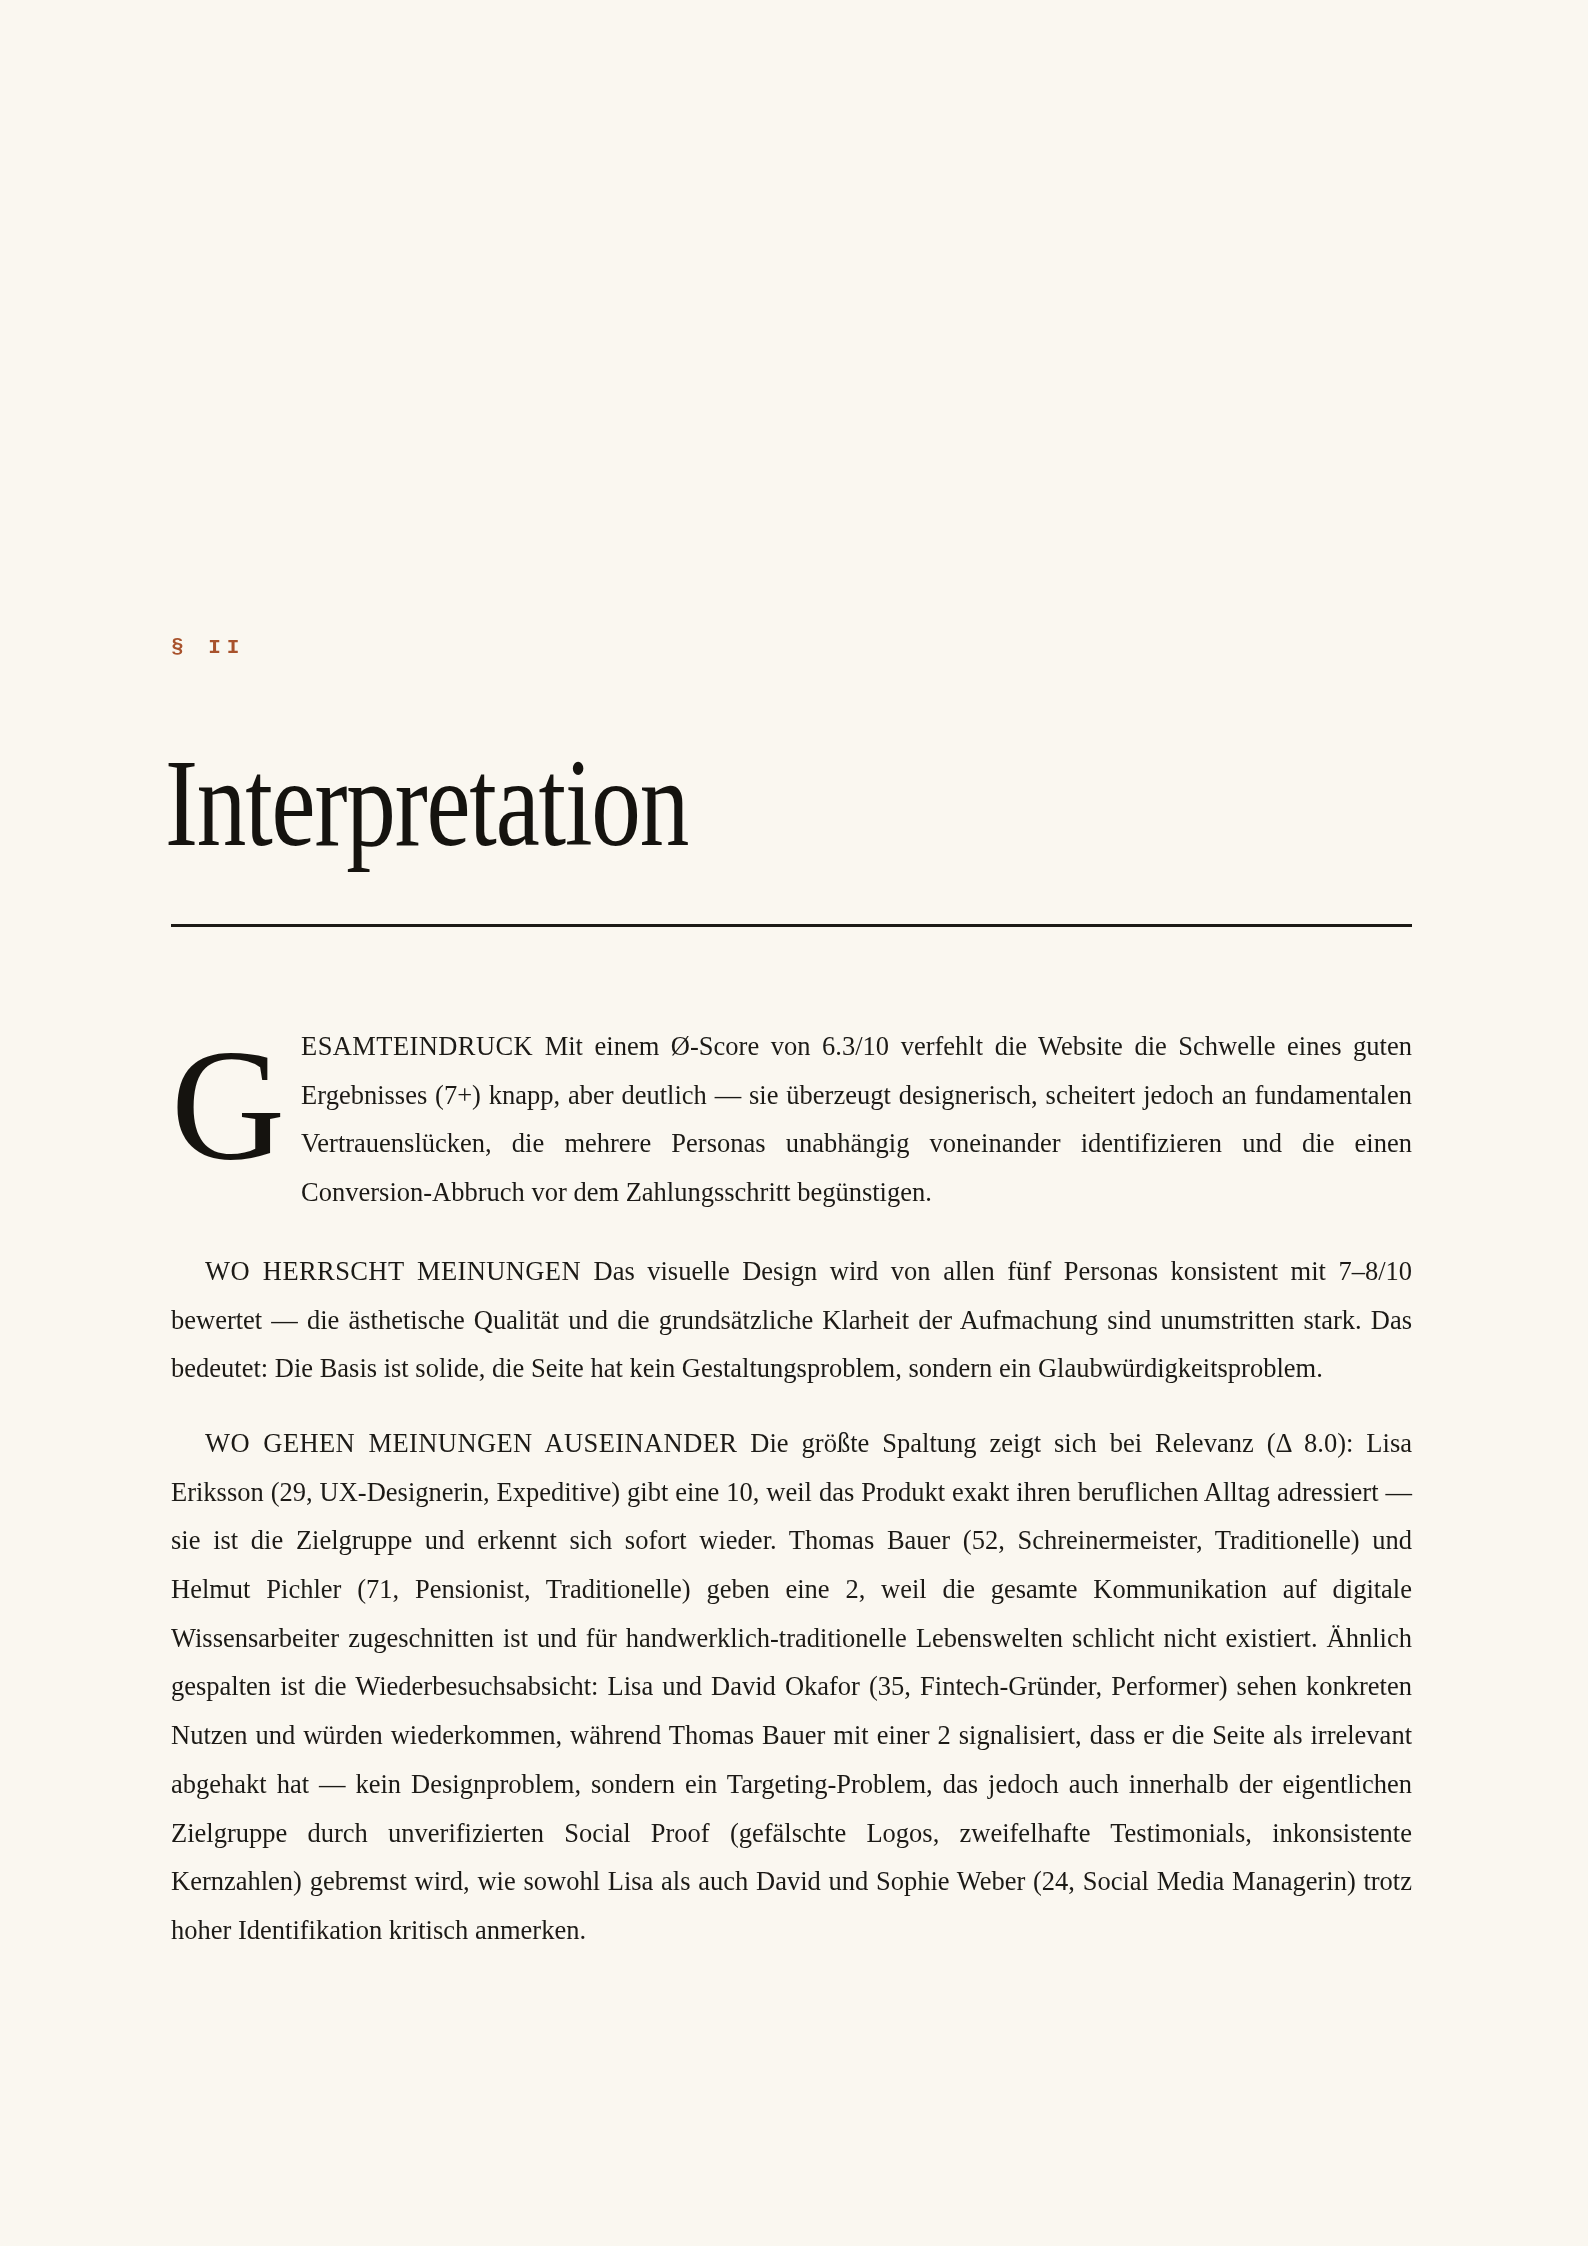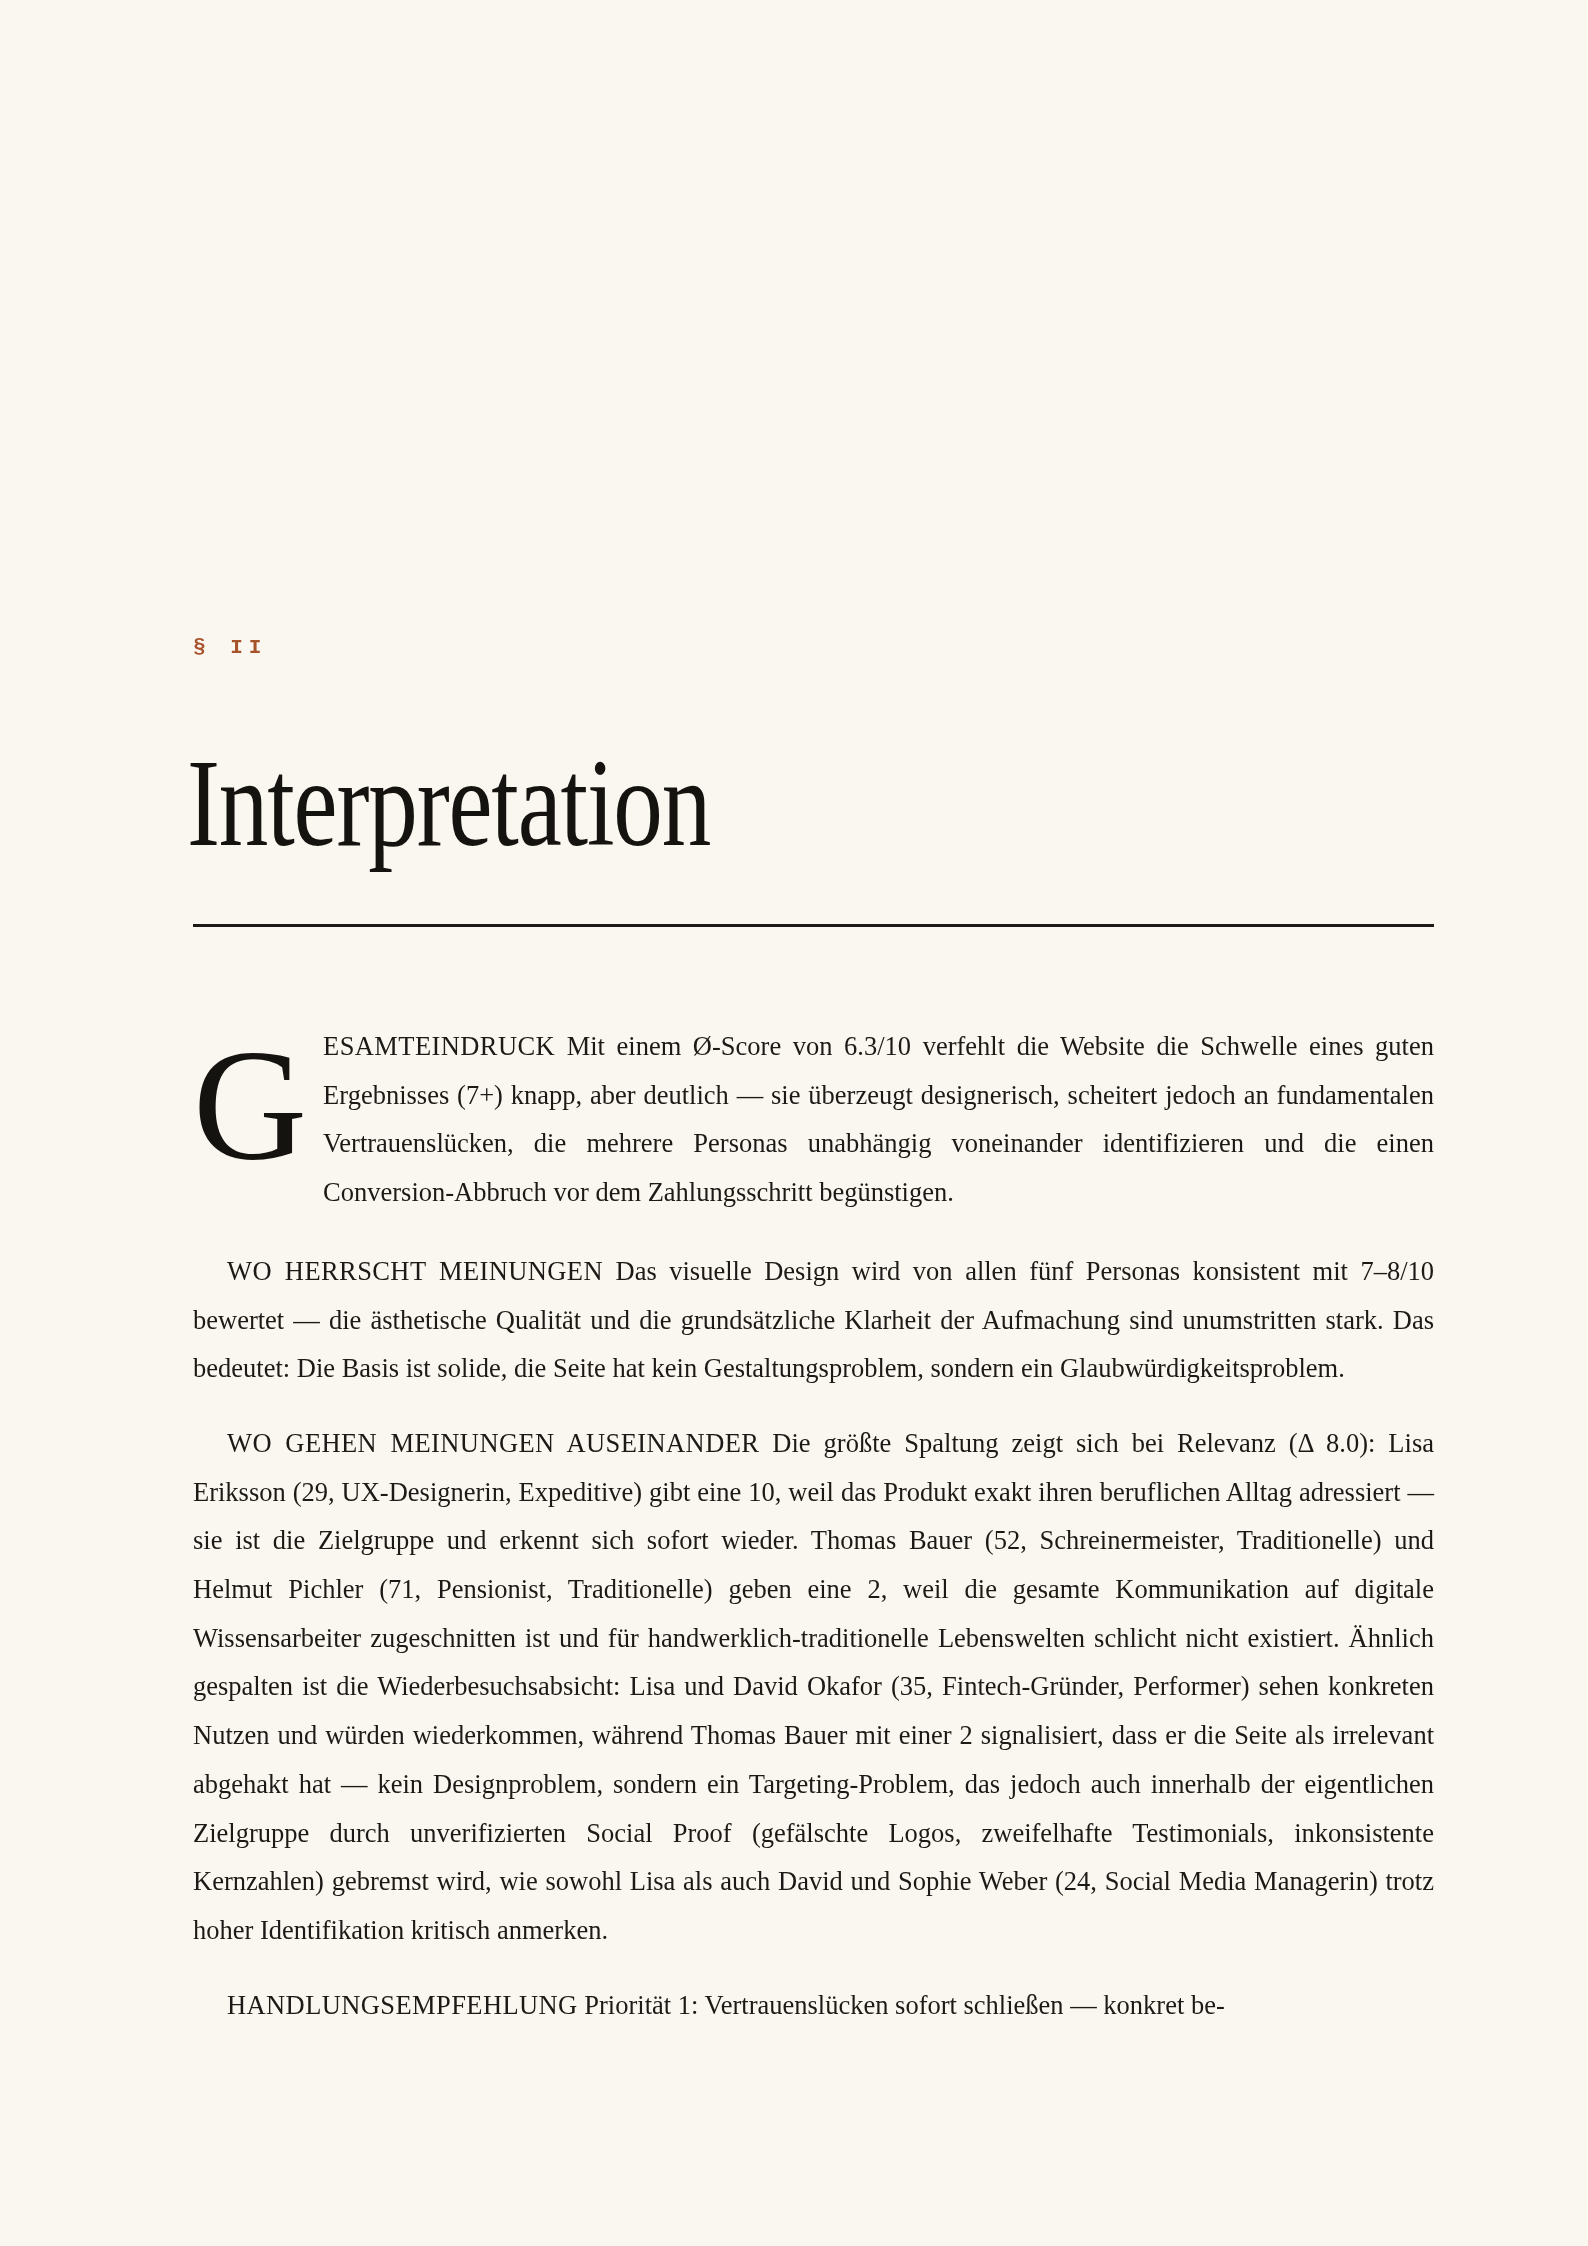--- a/index.html
+++ b/index.html
@@ -11,21 +11,21 @@
     height: 2246px;
     background: #faf7f0;
     font-family: "Liberation Serif", "DejaVu Serif", serif;
     color: #1c1a16;
     overflow: hidden;
     position: relative;
   }
 
   .page {
     position: absolute;
-    left: 193px;
+    left: 171px;
     top: 0;
     width: 1241px;
     height: 1972px;
   }
 
   
   .eyebrow {
     position: absolute;
     top: 637px;
     left: 0;
@@ -128,18 +128,15 @@
     </p>
 
     <p class="para indent">
       <span class="leadin">WO HERRSCHT MEINUNGEN</span><span> Das visuelle Design wird von allen fünf Personas konsistent mit 7–8/10 bewertet — die ästhetische Qualität und die grundsätzliche Klarheit der Aufmachung sind unumstritten stark. Das bedeutet: Die Basis ist solide, die Seite hat kein Gestaltungsproblem, sondern ein Glaubwürdigkeitsproblem.</span>
     </p>
 
     <p class="para indent">
       <span class="leadin">WO GEHEN MEINUNGEN AUSEINANDER</span><span> Die größte Spaltung zeigt sich bei Relevanz (Δ 8.0): Lisa Eriksson (29, UX-Designerin, Expeditive) gibt eine 10, weil das Produkt exakt ihren beruflichen Alltag adressiert — sie ist die Zielgruppe und erkennt sich sofort wieder. Thomas Bauer (52, Schreinermeister, Traditionelle) und Helmut Pichler (71, Pensionist, Traditionelle) geben eine 2, weil die gesamte Kommunikation auf digitale Wissensarbeiter zugeschnitten ist und für handwerklich-traditionelle Lebenswelten schlicht nicht existiert. Ähnlich gespalten ist die Wiederbesuchsabsicht: Lisa und David Okafor (35, Fintech-Gründer, Performer) sehen konkreten Nutzen und würden wiederkommen, während Thomas Bauer mit einer 2 signalisiert, dass er die Seite als irrelevant abgehakt hat — kein Designproblem, sondern ein Targeting-Problem, das jedoch auch innerhalb der eigentlichen Zielgruppe durch unverifizierten Social Proof (gefälschte Logos, zweifelhafte Testimonials, inkonsistente Kernzahlen) gebremst wird, wie sowohl Lisa als auch David und Sophie Weber (24, Social Media Managerin) trotz hoher Identifikation kritisch anmerken.</span>
     </p>
 
-    <p class="para indent last">
-      <span class="leadin">HANDLUNGSEMPFEHLUNG</span><span> Priorität 1: Vertrauenslücken sofort schließen — konkret be-</span>
-    </p>
 
   </div>
 </div>
 
 </body></html>

